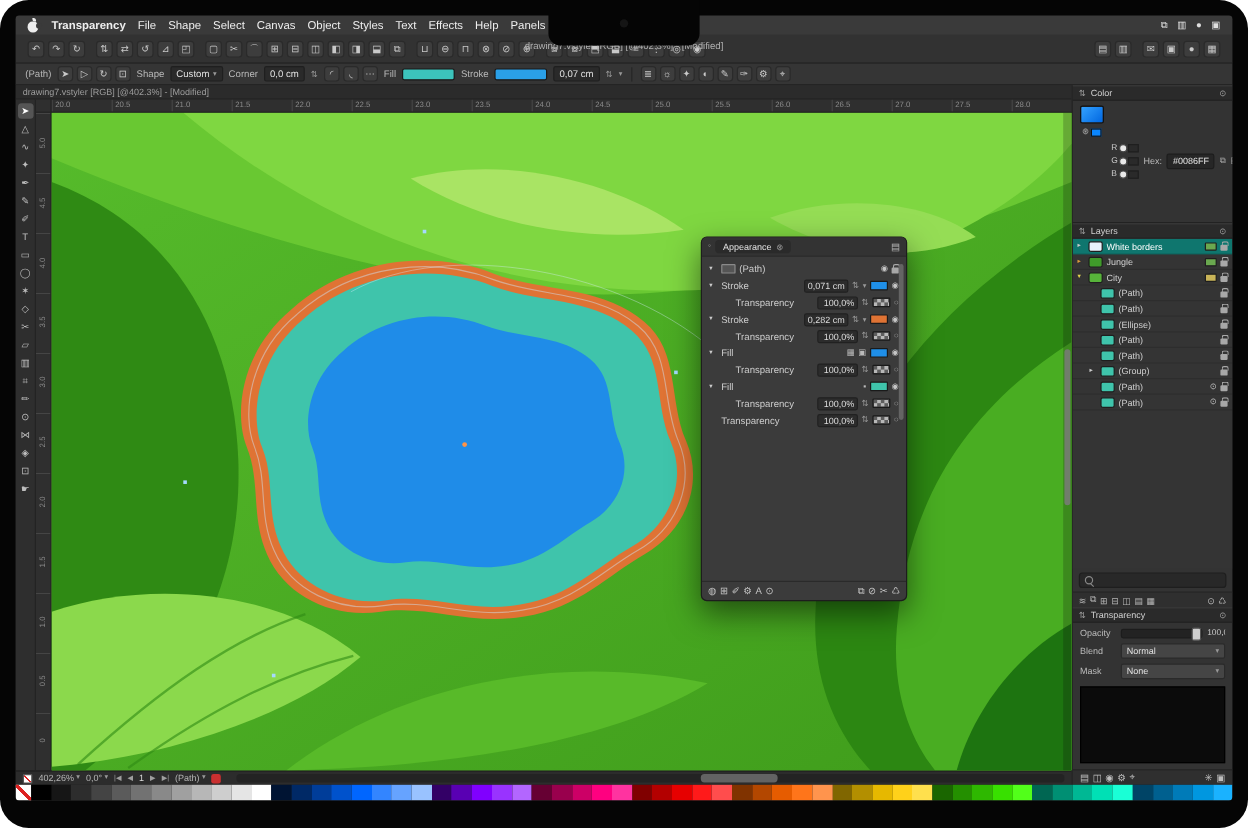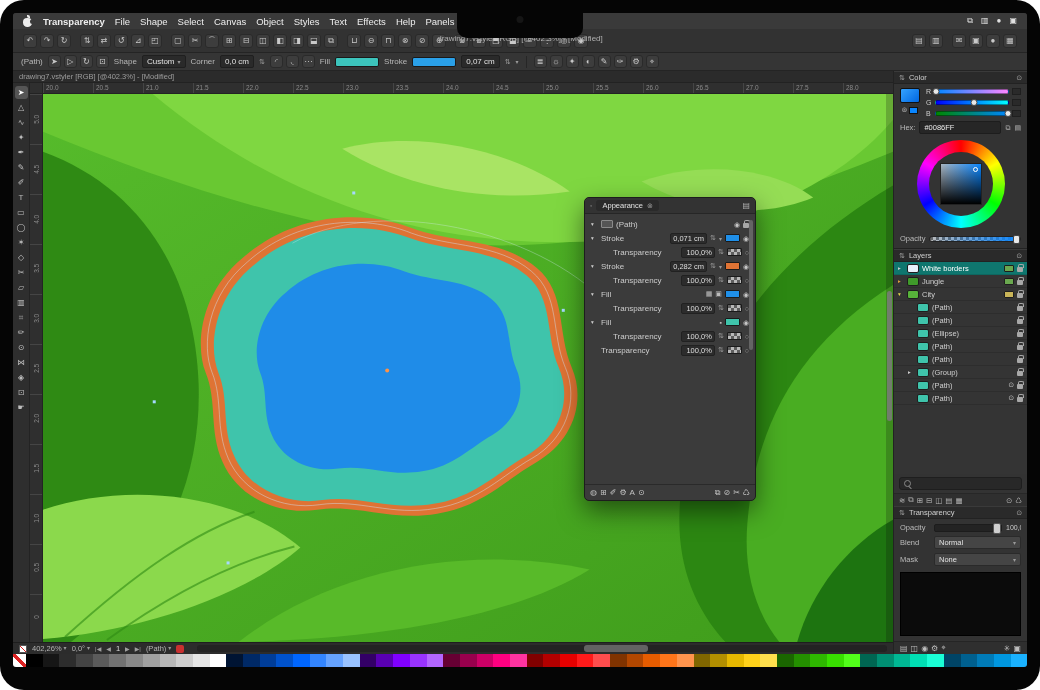--- a/index.html
+++ b/index.html
@@ -79,21 +79,21 @@
 .checker{background:repeating-conic-gradient(#b8b8b8 0 25%,#5e5e5e 0 50%) 0 0/6px 6px}
 .ap-footer{height:16px;flex:none;border-top:1px solid #2a2a2a;display:flex;align-items:center;padding:0 5px;gap:4px}
 .ap-fic{font-size:8px;color:#c2c2c2}
 .ap-scroll{position:absolute;right:2px;top:22px;width:4px;height:130px;background:#646464;border-radius:2px}
 .mini-lock{position:relative;width:6px;height:5px;background:#a8a8a8;border-radius:1px;display:inline-block;flex:none;margin-top:2px}
 .mini-lock::before{content:"";position:absolute;top:-3px;left:1px;width:4px;height:3px;border:1px solid #a8a8a8;border-bottom:none;border-radius:2px 2px 0 0}
 
 .right{width:134px;flex:none;background:#333;border-left:1px solid #222;display:flex;flex-direction:column;font-size:8px;color:#c5c5c5;min-height:0}
 .panel-h{height:13px;flex:none;background:#2a2a2a;border-top:1px solid #3a3a3a;border-bottom:1px solid #222;display:flex;align-items:center;gap:4px;padding:0 5px;font-size:7.5px;color:#d0d0d0}
 .ph-ic{font-size:7px;color:#9f9f9f}
-.cp-body{padding:4px 6px 5px;display:flex;flex-direction:column;gap:4px;border-bottom:1px solid #222}
+.cp-body{padding:4px 6px 5px;display:flex;gap:4px;border-bottom:1px solid #222}
 .cp-top{display:flex;gap:6px}
 .cp-left{display:flex;flex-direction:column;gap:3px;align-items:center}
 .big-swatch{width:20px;height:15px;border:1px solid #111;border-radius:2px;background:linear-gradient(135deg,#35a3ff,#0066e0)}
 .cp-small-row{display:flex;gap:2px;align-items:center}
 .small-swatch{width:9px;height:7px;border:1px solid #111;background:#0a86ff}
 .cp-ic{font-size:7px;color:#aaa}
 .sliders{flex:1;display:flex;flex-direction:column;gap:4px;justify-content:center}
 .sl-row{display:flex;align-items:center;gap:3px}
 .sl-letter{width:6px;font-size:7px;color:#ccc}
 .sl-track{flex:1;height:5px;border-radius:3px;position:relative;border:1px solid rgba(0,0,0,.4)}

